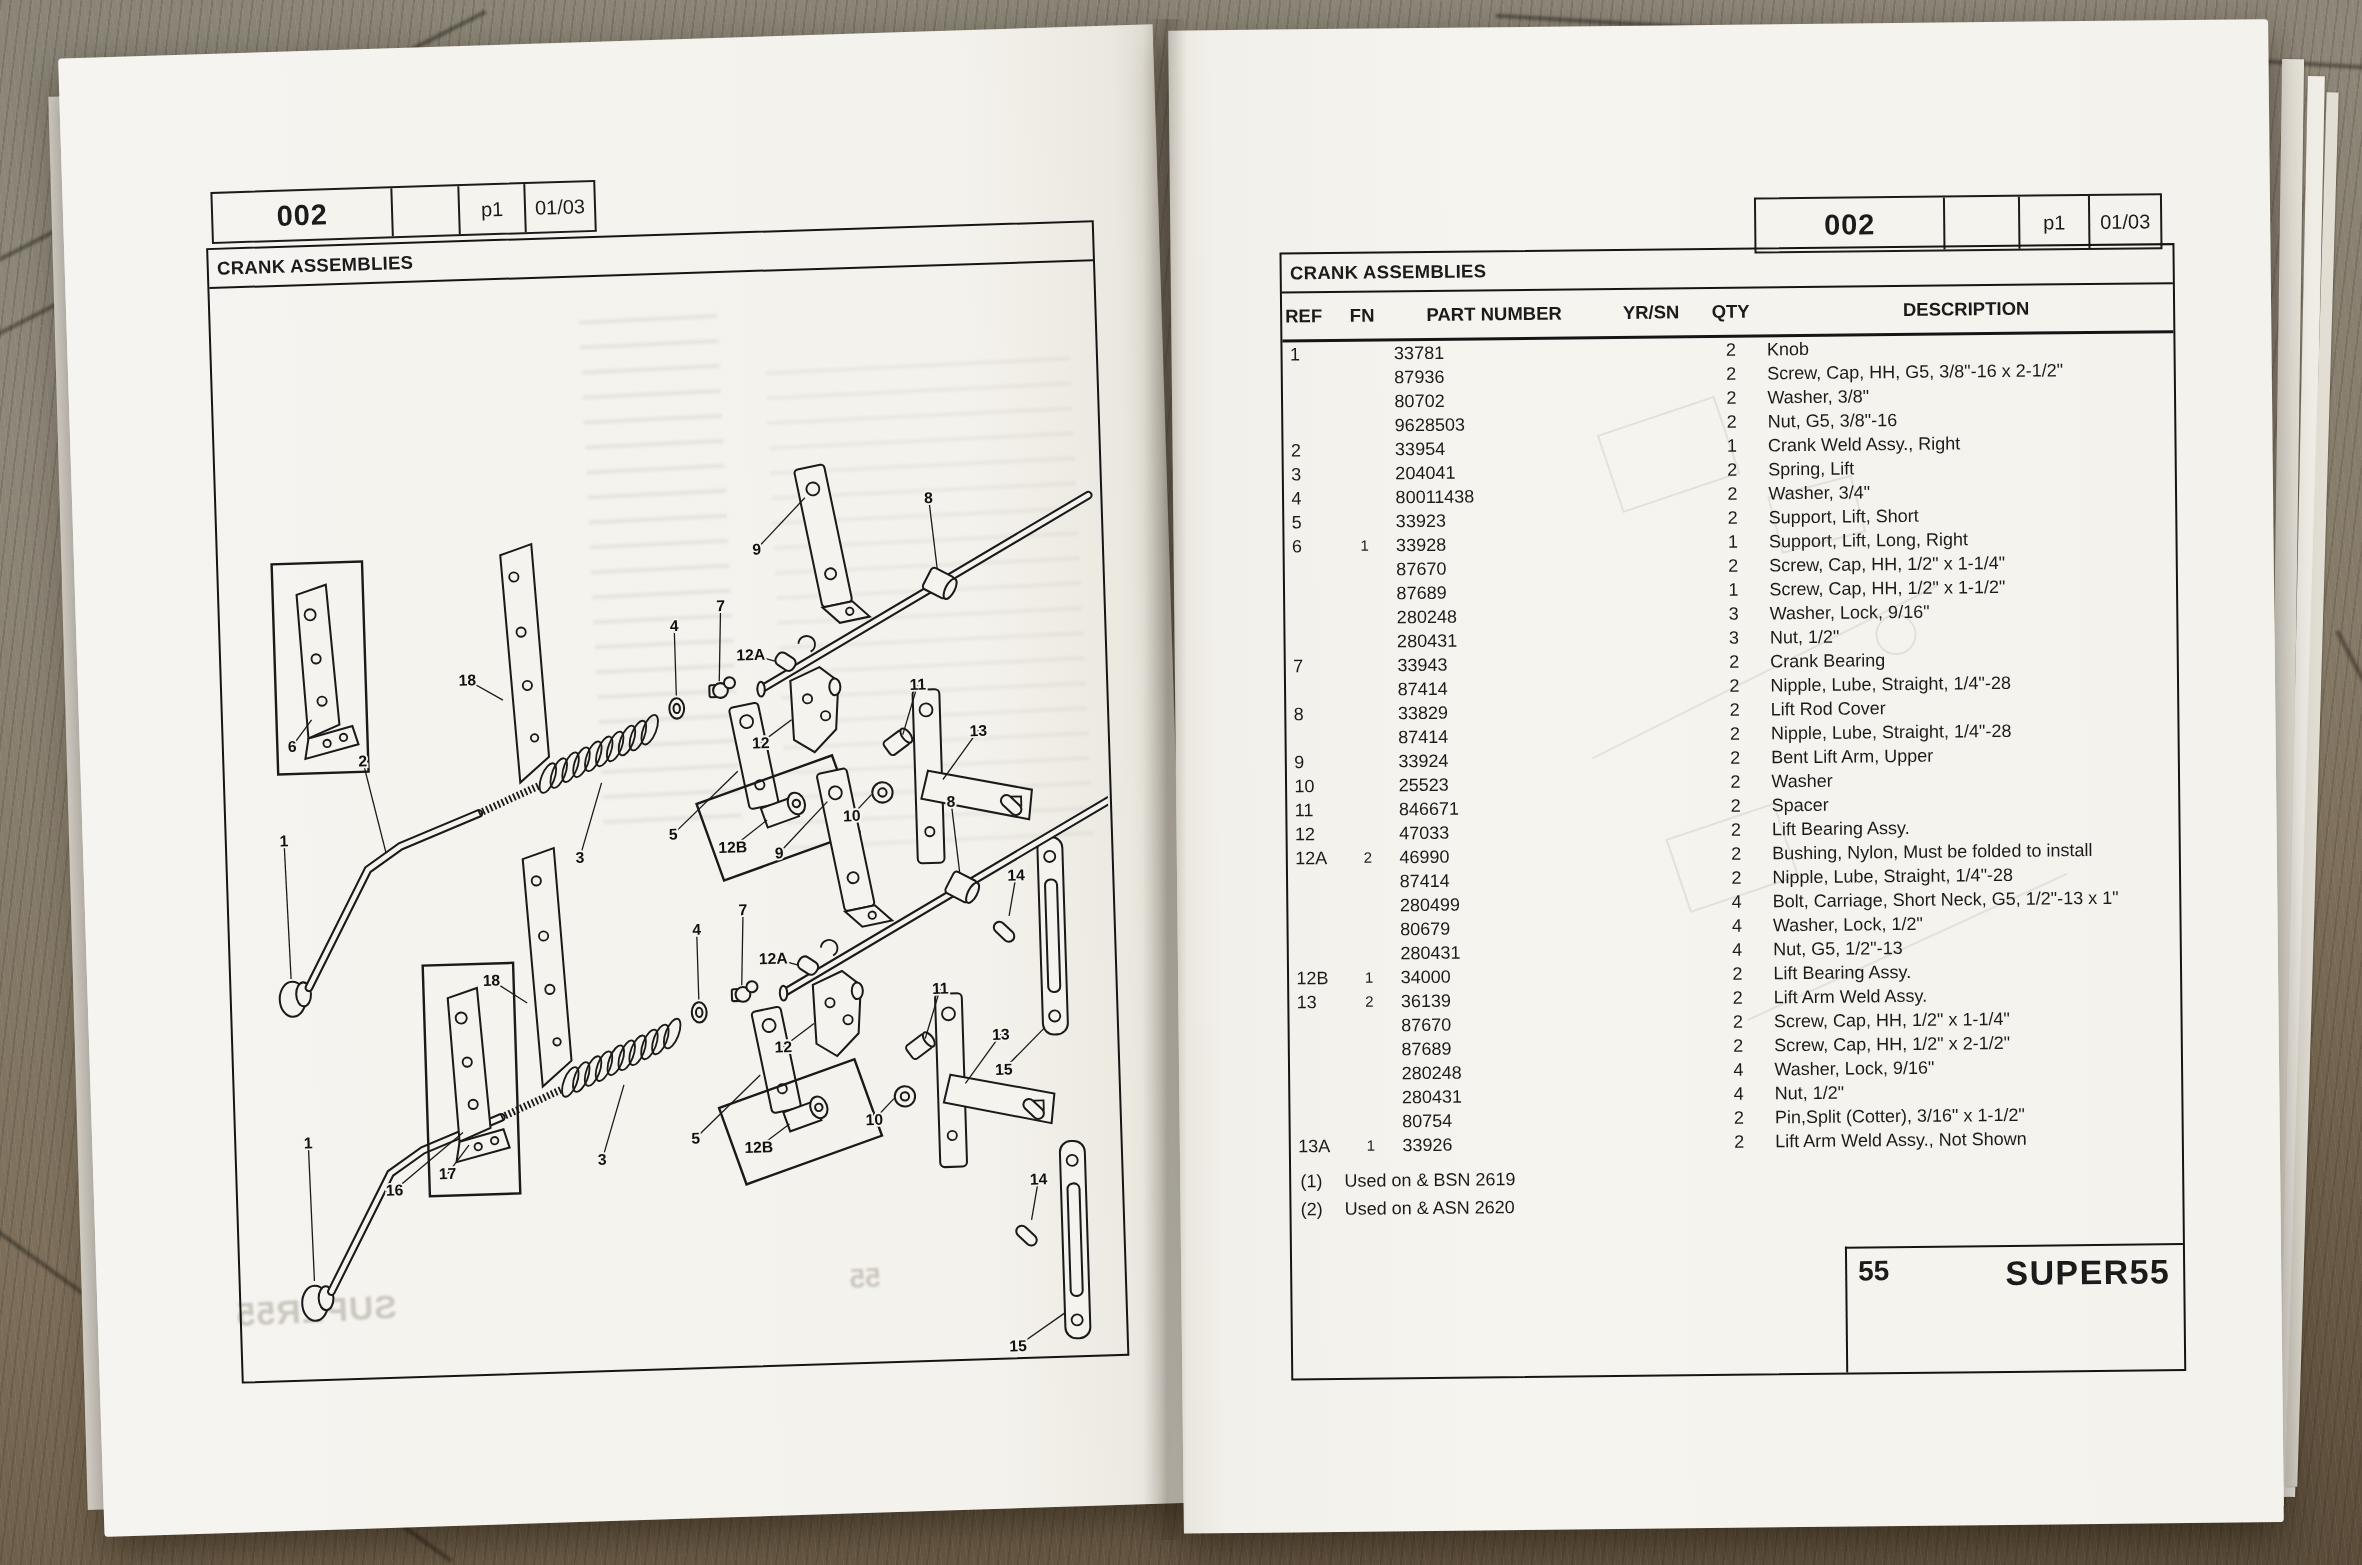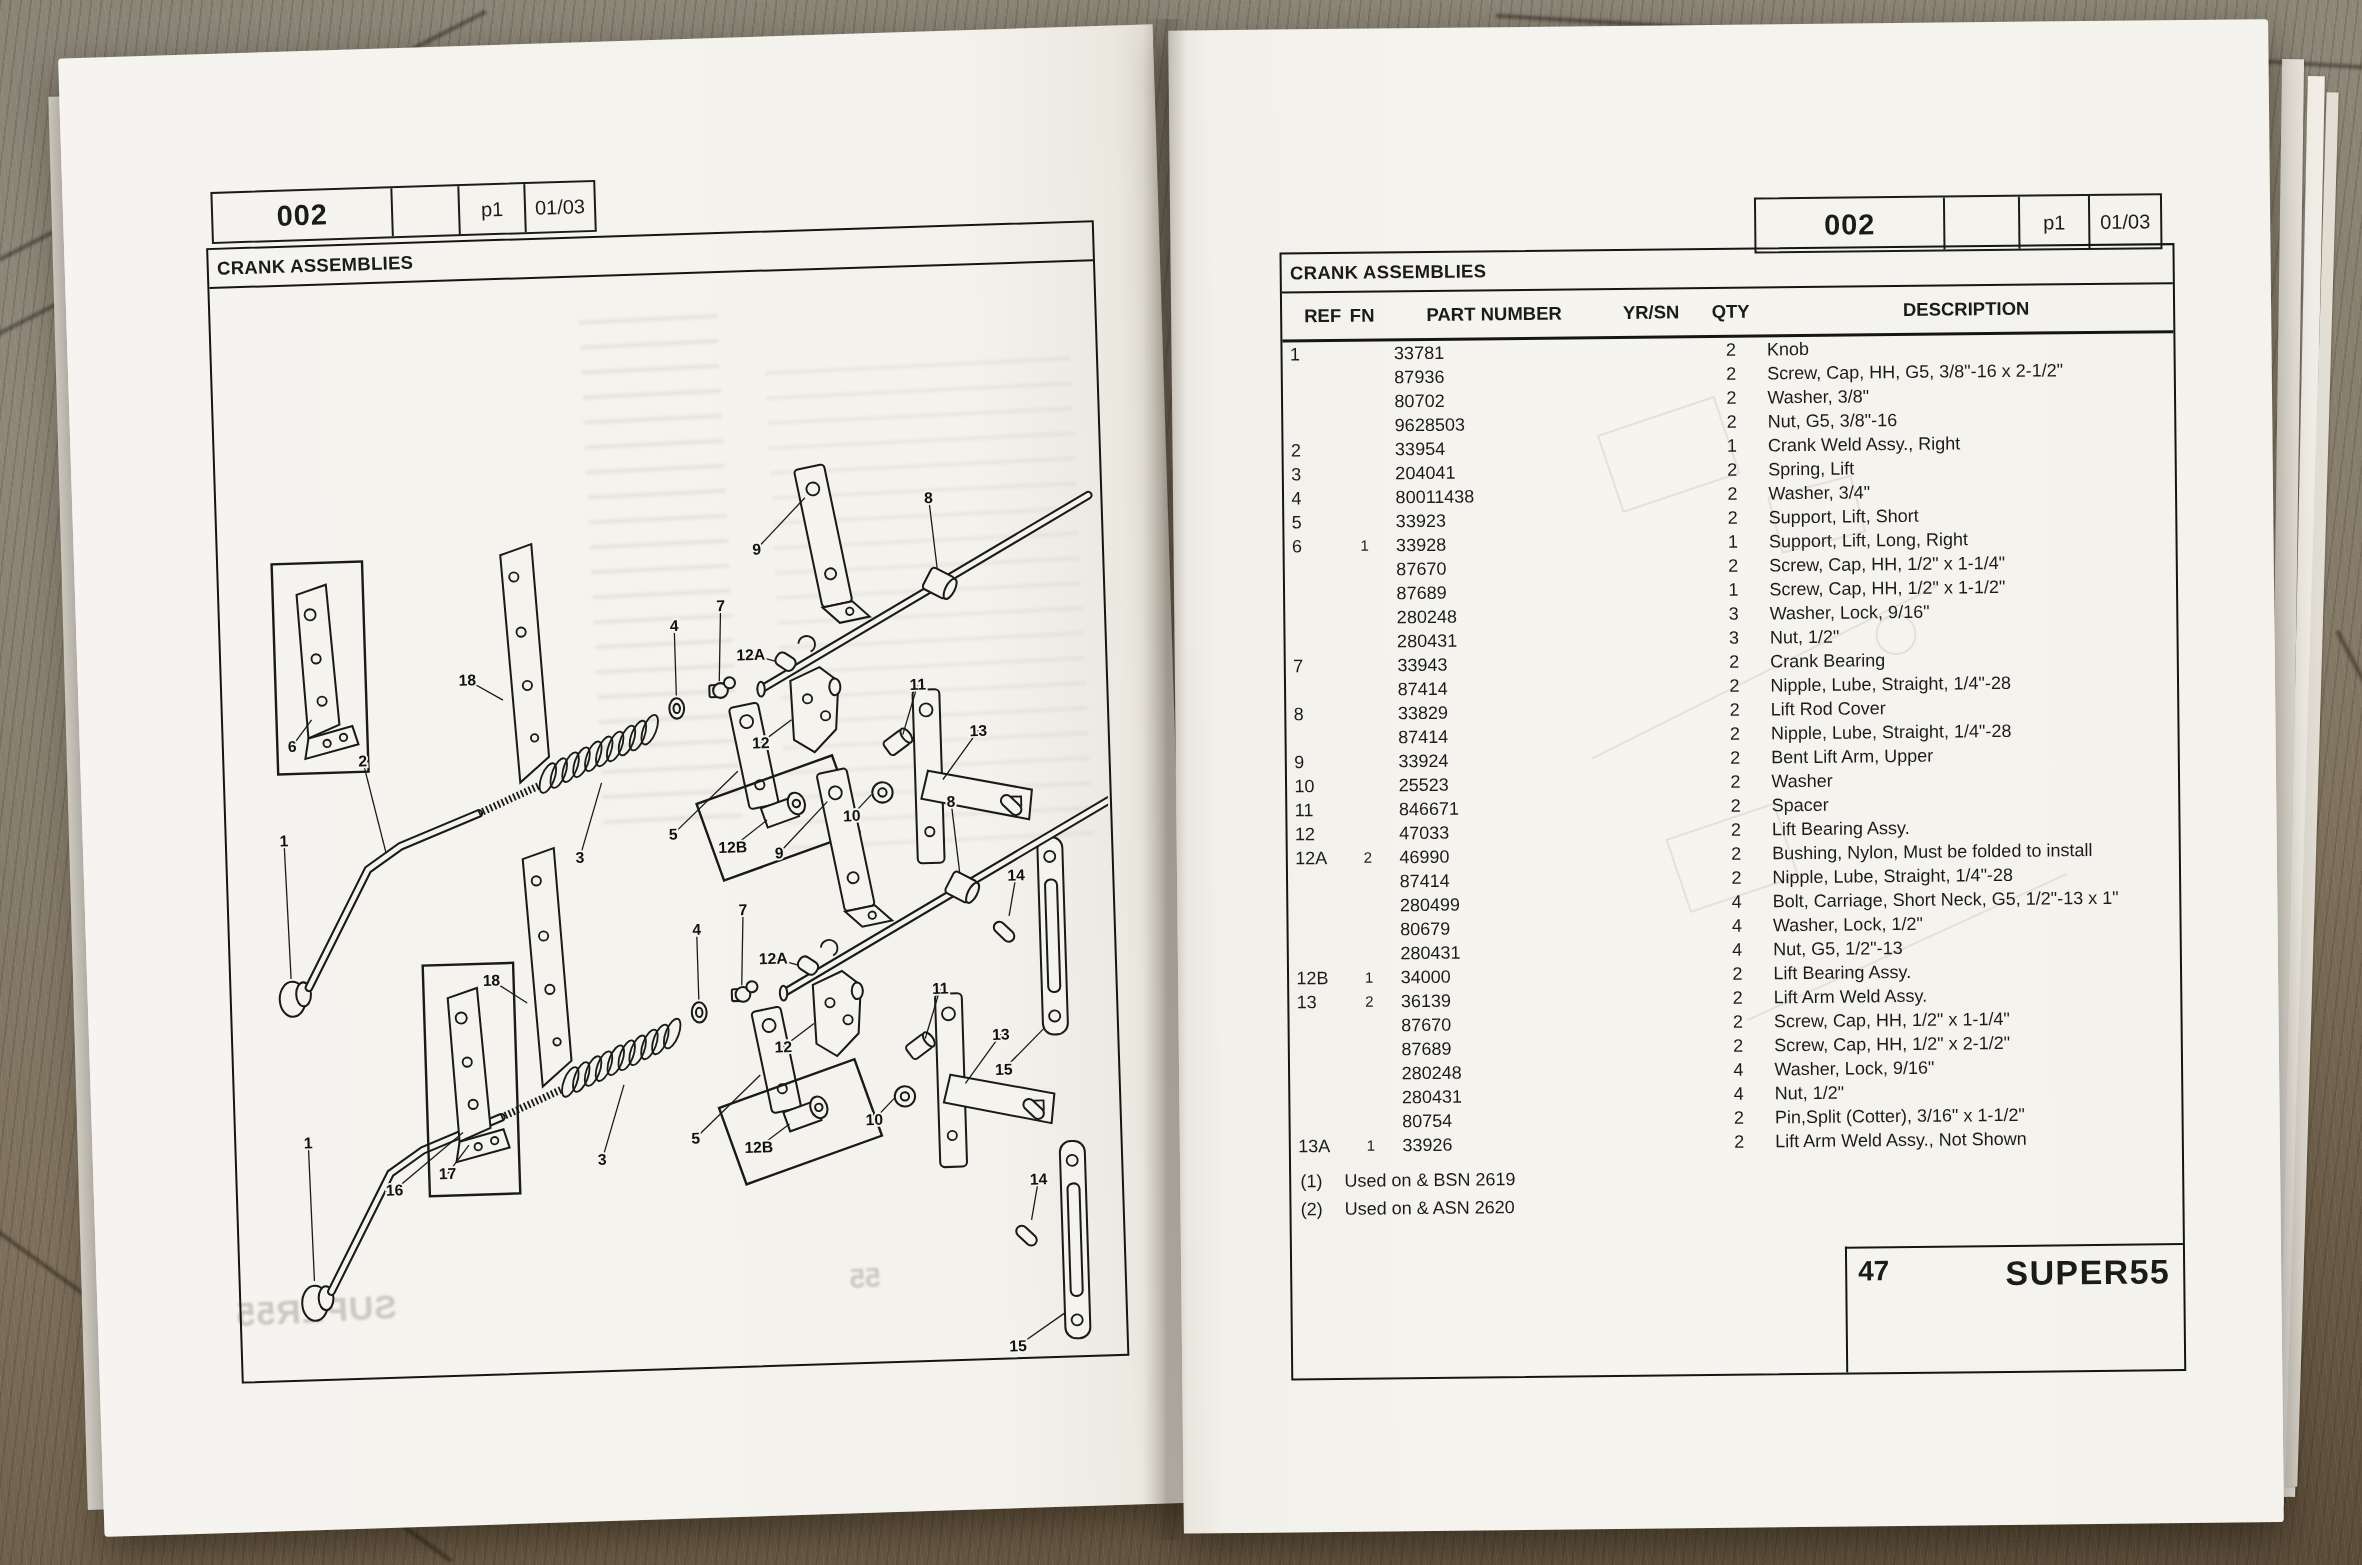--- a/index.html
+++ b/index.html
@@ -52,21 +52,21 @@
     background:repeating-linear-gradient(to bottom, rgba(128,122,110,.25) 0 3.7px, transparent 3.7px 25px);}
   #bleedA{left:517px;top:277px;width:138px;height:517px;}
   #bleedB{left:701px;top:332px;width:305px;height:480px;opacity:.35;}
   .bleed-super{position:absolute;top:1235px;left:138px;width:646px;display:flex;justify-content:space-between;
     transform:scaleX(-1) rotate(1.2deg);color:#a9a398;opacity:.55;filter:blur(1.2px);font-weight:bold;}
   .bleed-super .bs1{font-size:28px;} .bleed-super .bs2{font-size:34px;letter-spacing:0.9px;}
 
   .table-frame{position:absolute;left:109px;top:223px;width:895px;height:1128px;border:2.8px solid #151515;box-sizing:border-box;}
   .tf-head{height:46px;border-bottom:3.2px solid #151515;display:grid;
     grid-template-columns:54px 52px 212px 102px 57px 1fr;align-items:center;font-weight:bold;font-size:18.5px;}
-  .tf-head .hc{text-align:center;} .tf-head .hc.ref{text-align:left;padding-left:22px;}
+  .tf-head .hc{text-align:center;} .tf-head .hc.ref{text-align:left;padding-left:3px;}
   .tbody{position:relative;}
   .trow{display:grid;grid-template-columns:54px 52px 212px 102px 57px 1fr;height:24px;line-height:24px;font-size:18px;}
   .td-ref{padding-left:7.4px;} .td-fn{text-align:center;font-size:15px;} .td-part{padding-left:5.5px;}
   .td-qty{text-align:center;} .td-desc{padding-left:7.4px;white-space:nowrap;}
   .footnote{position:absolute;left:9.2px;display:flex;gap:22px;font-size:18px;}
   #fn1{top:917px;} #fn2{top:945px;}
   .tfooter{position:absolute;left:553px;right:0;top:998px;bottom:0;border-top:2.8px solid #151515;border-left:2.8px solid #151515;
     display:flex;justify-content:space-between;align-items:flex-start;padding:7.4px 13px 0 11px;box-sizing:border-box;}
   .model-num{font-weight:bold;font-size:28px;}
   .model-name{font-weight:bold;font-size:34px;letter-spacing:1.4px;}
@@ -630,21 +630,21 @@
       <div class="footnote" id="fn1">
         <span>(1)</span>
         <span>Used on &amp; BSN 2619</span>
       </div>
       <div class="footnote" id="fn2">
         <span>(2)</span>
         <span>Used on &amp; ASN 2620</span>
       </div>
 
       <div class="tfooter">
-        <span class="model-num">47</span>
+        <span class="model-num">55</span>
         <span class="model-name">SUPER55</span>
       </div>
     </div>
   </div>
 
   <div class="spine"></div>
 </div>
 
 
 </body></html>

